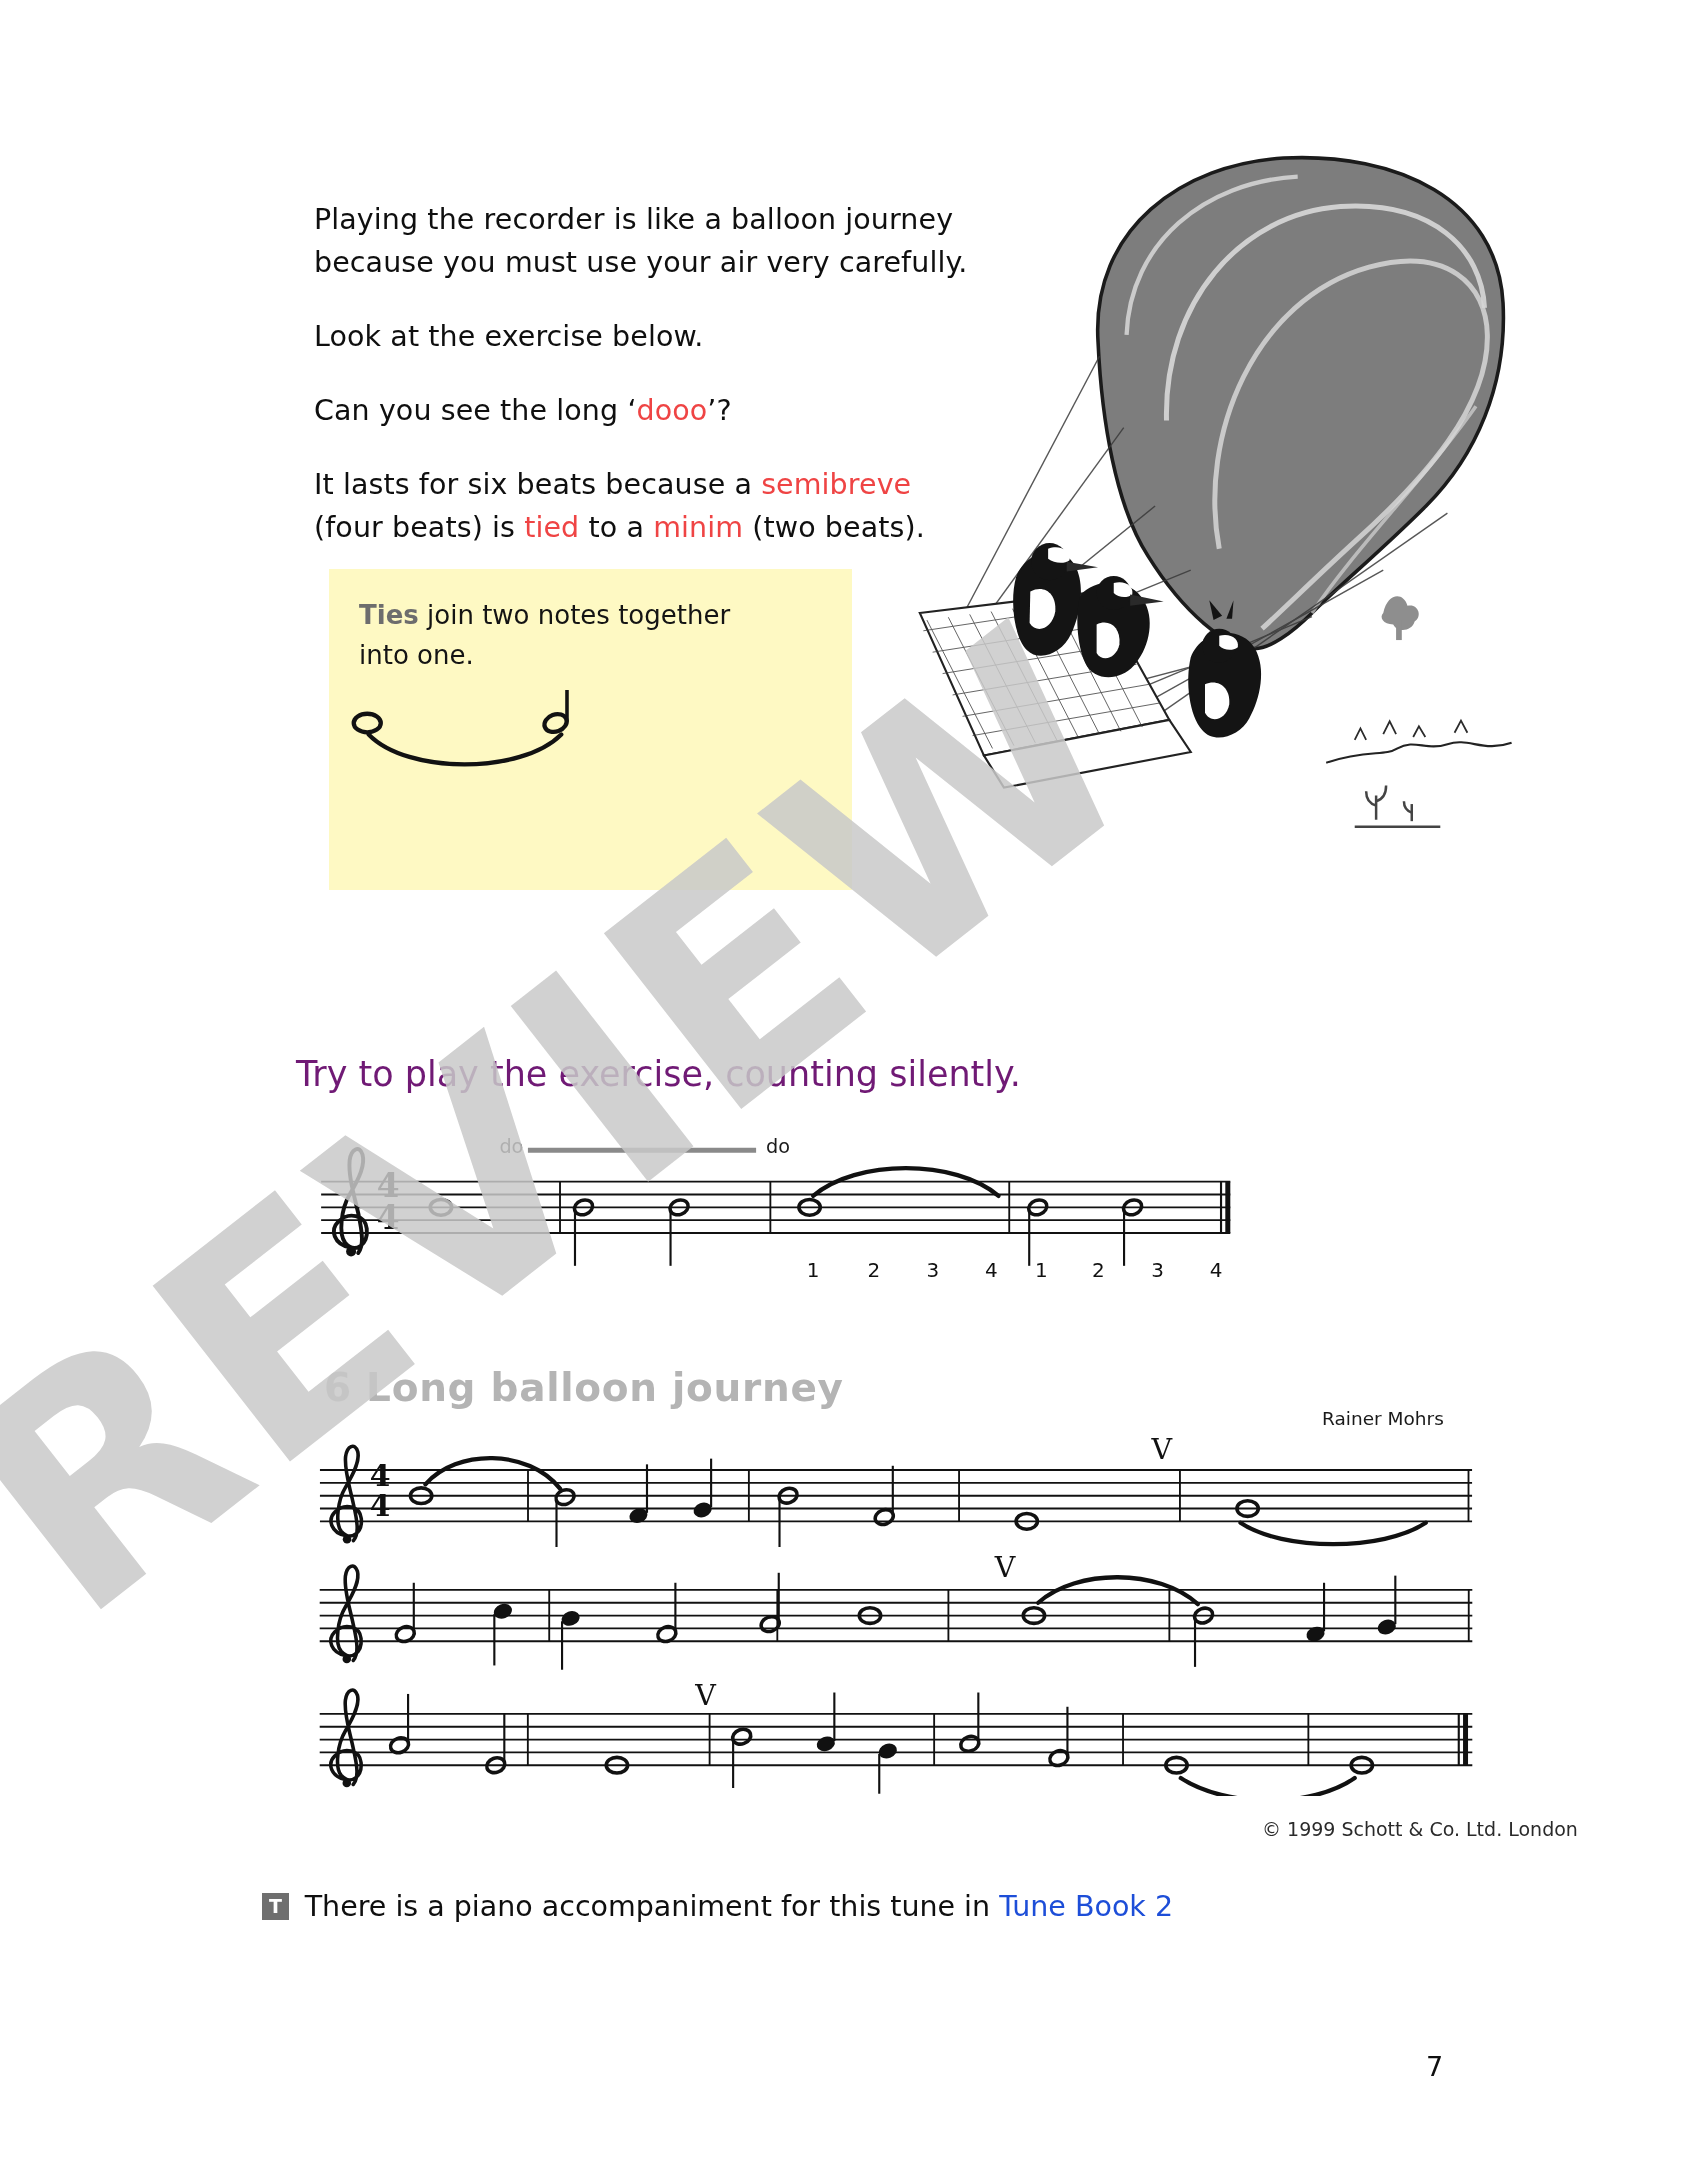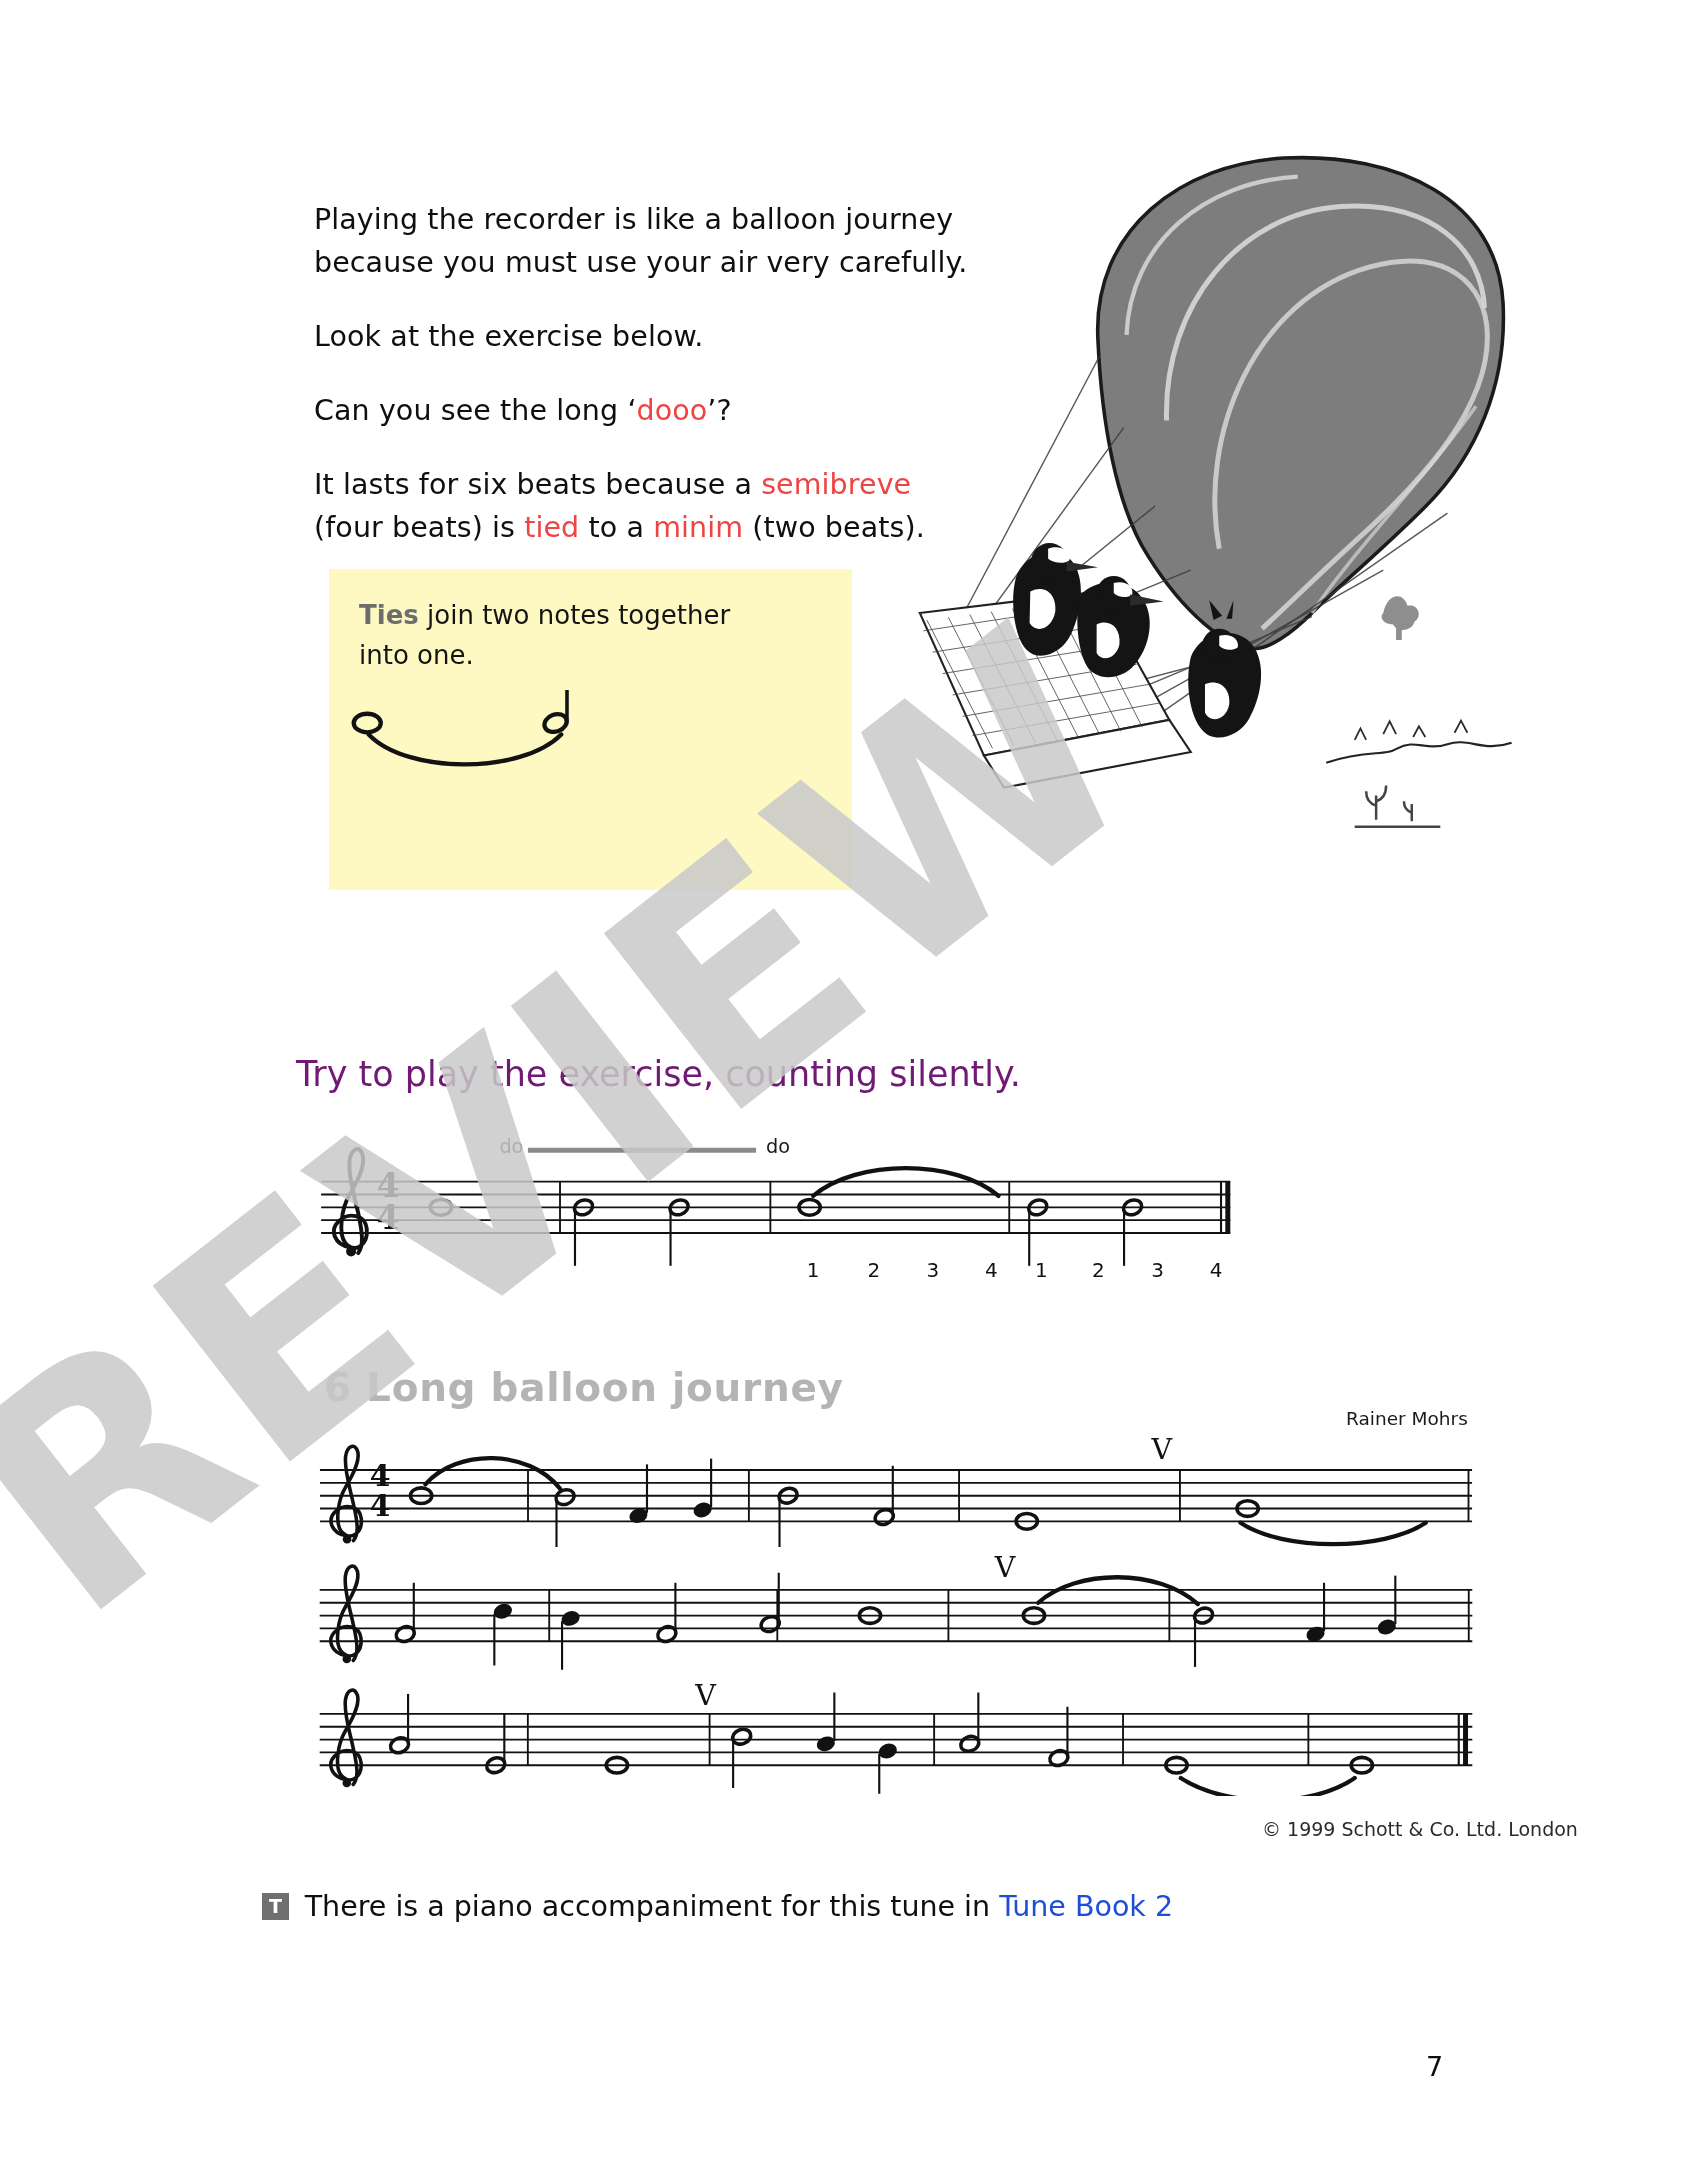--- a/index.html
+++ b/index.html
@@ -76,21 +76,21 @@
                 font-size:35px; line-height:40px; color:#701a75; }
 
   .songtitle {
     position:absolute; left:324px; top:1365px; z-index:21;
     font-family:"DejaVu Sans", sans-serif;
     font-size:39px; font-weight:bold; color:#b4b4b4;
     letter-spacing:0.7px; white-space:nowrap;
   }
   .composer {
     position:absolute; left:1322px; top:1408px; z-index:21;
-    font-size:18.5px; color:#1a1a1a; white-space:nowrap;margin-left:24px;
+    font-size:18.5px; color:#1a1a1a; white-space:nowrap;
   }
   .copyright {
     position:absolute; left:1262px; top:1818px; z-index:21;
     font-size:19px; color:#2a2a2a; white-space:nowrap;
   }
 
   
   .footnote { position:absolute; left:262px; top:1890px; z-index:25;
               display:flex; align-items:center; gap:15.7px; }
   .ticon {

